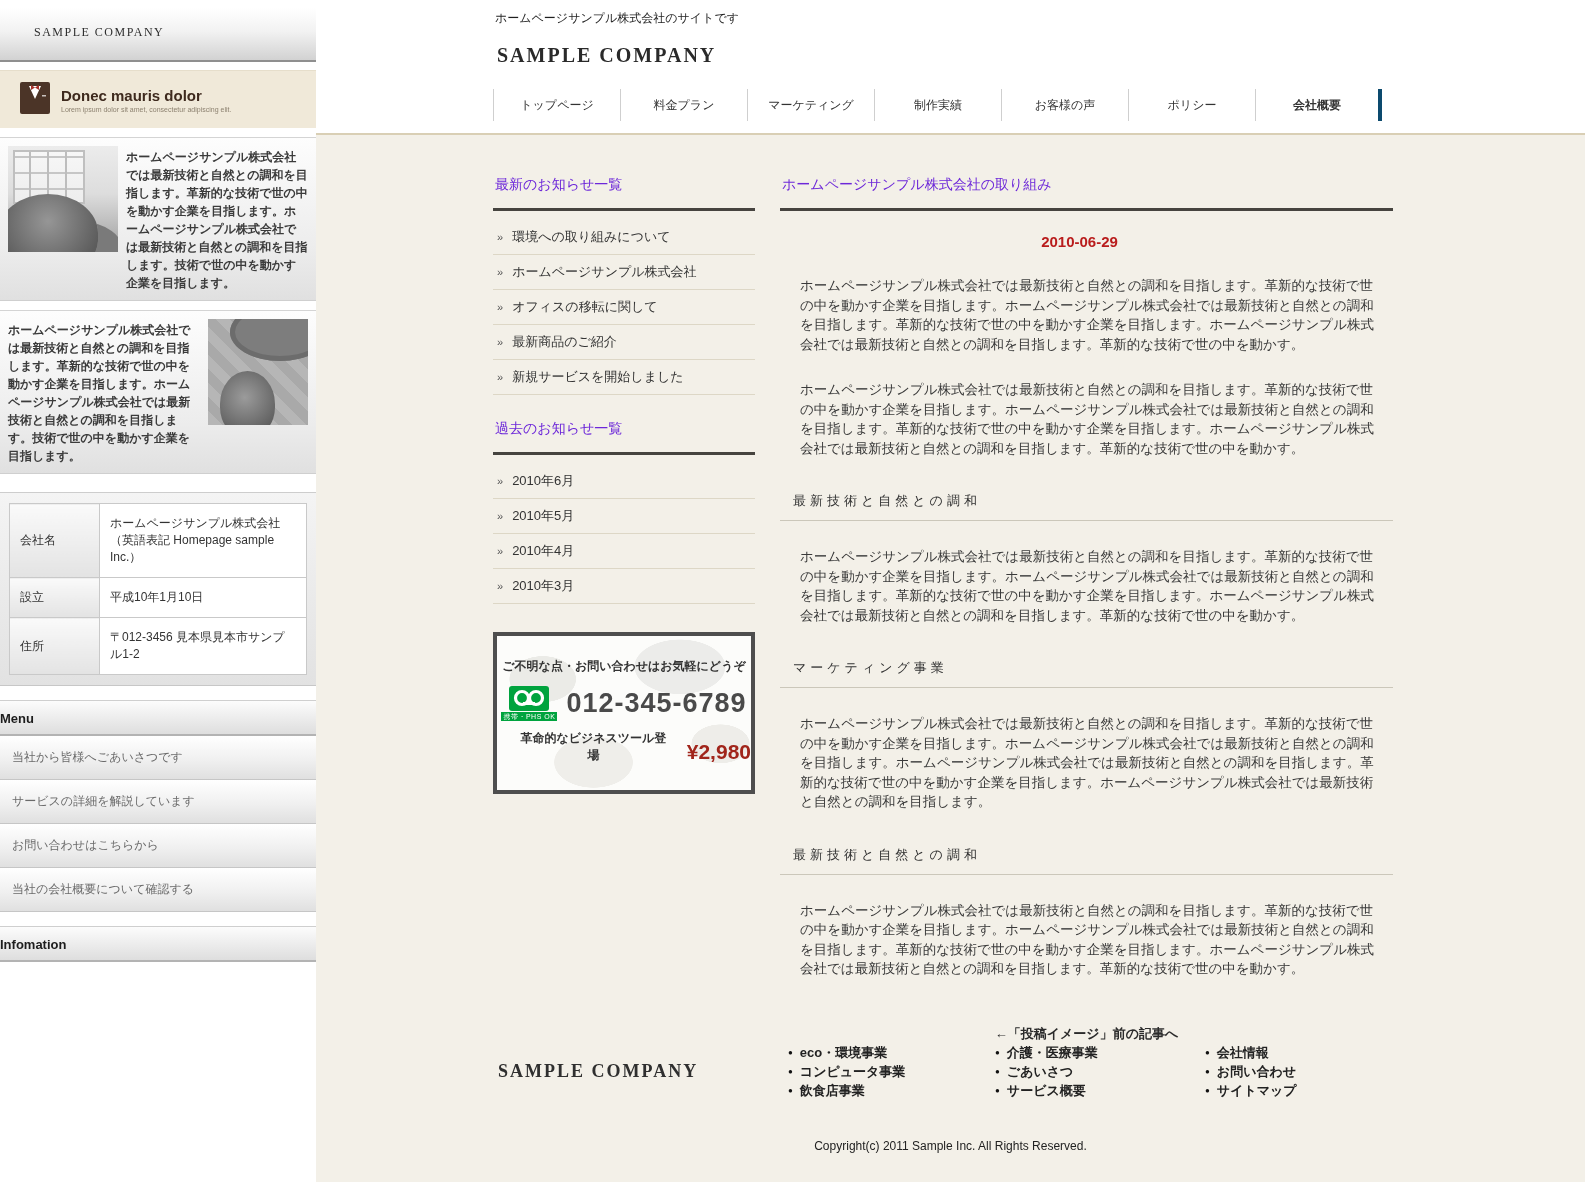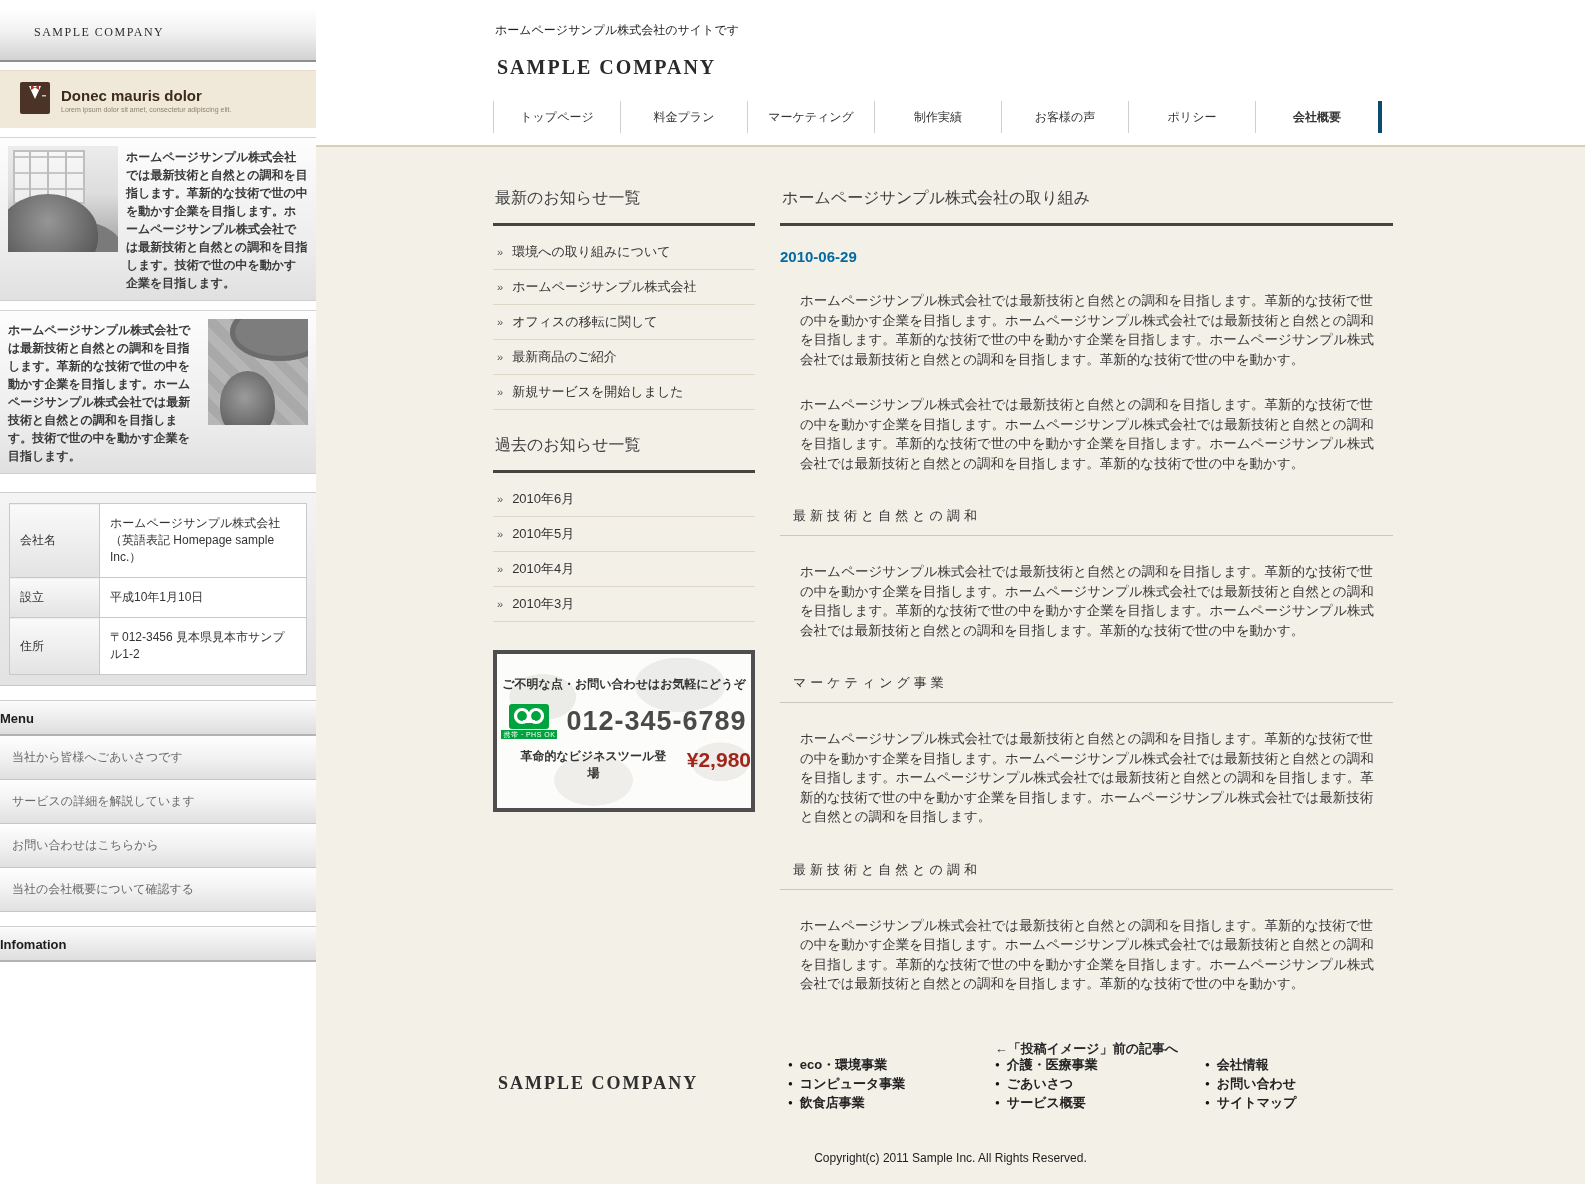--- a/index.html
+++ b/index.html
@@ -51,34 +51,34 @@
   .side-header { margin-top:14px; height:36px; line-height:36px; padding-left:0;
     font-size:13px; font-weight:bold; color:#1d1d1d;
     background:linear-gradient(180deg,#fcfcfc,#dedede);
     border-top:1px solid #cfcfcf; border-bottom:2px solid #b3b3b3; }
   .side-menu-item { height:44px; line-height:43px; padding-left:12px; font-size:12px; color:#6a6a6a;
     background:linear-gradient(180deg,#ffffff 0%,#f0f0f0 55%,#e0e0e0 100%);
     border-bottom:1px solid #c6c6c6; cursor:pointer; }
 
   
   .main { flex:1; position:relative; }
-  .main-header { position:relative; height:135px; background:#fff; border-bottom:2px solid #d9cfb5;margin-top:12px; }
+  .main-header { position:relative; height:135px; background:#fff; border-bottom:2px solid #d9cfb5; }
   .tagline { position:absolute; left:179px; top:10px; font-size:12px; color:#1f1f1f; }
   .main-logo { position:absolute; left:181px; top:44px; font-family:"Liberation Serif", serif;
     font-size:20px; font-weight:bold; letter-spacing:2px; color:#2a2a2a; cursor:pointer; }
   .nav { position:absolute; left:177px; top:89px; display:flex; list-style:none; }
   .nav li { width:127px; line-height:32px; text-align:center; font-size:12px; color:#333;
     border-left:1px solid #cfcfcf; cursor:pointer; }
   .nav li:last-child { border-right:4px solid #0c4a6e;font-weight:bold; }
 
   .content { position:relative; background:#f3f0e8; height:1047px; }
 
   
   .news-col { position:absolute; left:177px; top:36px; width:262px; }
-  .col-title { font-size:16px; font-weight:normal; color:#404040; padding:5px 0 14px 2px;
+  .col-title { font-size:14px; font-weight:normal; color:#6d28d9; padding:5px 0 14px 2px;
     border-bottom:3px solid #46443f; }
   .news-list { list-style:none; margin-top:9px; }
   .news-list li { display:flex; align-items:center; gap:9px; padding:8px 2px 8px 4px;
     border-bottom:1px solid #ddd7c6; font-size:13px; color:#333; cursor:pointer; }
   .arrow-glyph { color:#555; font-size:11px; }
   .archive-title { margin-top:20px; }
 
   
   .phone-box { margin-top:28px; border:4px solid #4e4e4e; background:#fcfcfa; position:relative;
     text-align:center; padding:22px 0 26px; }
@@ -88,28 +88,28 @@
       radial-gradient(75px 45px at 72% 20%, #ececea 60%, transparent 61%),
       radial-gradient(65px 42px at 38% 82%, #efeeea 60%, transparent 61%),
       radial-gradient(48px 32px at 88% 70%, #eeede9 60%, transparent 61%); }
   .phone-box > * { position:relative; }
   .phone-lead { font-size:12px; font-weight:bold; color:#333; margin-bottom:11px; }
   .phone-row { display:flex; justify-content:center; align-items:center; gap:9px; }
   .freedial { display:flex; flex-direction:column; align-items:center; }
   .freedial-caption { background:#00a33e; color:#fff; font-size:7px; line-height:9px;
     padding:0 2px; margin-top:1px; letter-spacing:0.5px; }
   .phone-number { font-size:27px; font-weight:bold; color:#4a4a4a; letter-spacing:1px; }
-  .promo-row { display:flex; justify-content:center; align-items:flex-start; gap:17px; margin-top:9px;padding-left:20px; }
+  .promo-row { display:flex; justify-content:center; align-items:flex-end; gap:17px; margin-top:9px;padding-left:20px; }
   .promo-text { font-size:12px; font-weight:bold; color:#333; }
   .promo-price { font-size:21px; font-weight:bold; color:#a1251b; }
 
   
   .article-col { position:absolute; left:464px; top:36px; width:613px; }
-  .article-date { text-align:left; margin-top:22px; padding-right:14px;
-    font-size:15px; font-weight:bold; color:#0369a1; }
+  .article-date { text-align:center; margin-top:22px; padding-right:14px;
+    font-size:15px; font-weight:bold; color:#b91c1c; }
   .article-p { margin:26px 10px 0 20px; font-size:13.5px; line-height:19.5px; color:#3a3a3a; }
   .article-h { margin-top:34px; padding:0 0 10px 13px; font-size:13px; font-weight:normal;
     letter-spacing:4px; color:#333; border-bottom:1px solid #cbc7ba; }
   .prev-link { margin-top:46px; text-align:center; font-size:13px; font-weight:bold;
     color:#2b2b2b; cursor:pointer; }
 
   
   .footer-logo { position:absolute; left:182px; top:926px; font-family:"Liberation Serif", serif;
     font-size:18px; font-weight:bold; letter-spacing:2px; color:#2f2f2f; }
   .footer-col { position:absolute; top:908px; list-style:none; }

